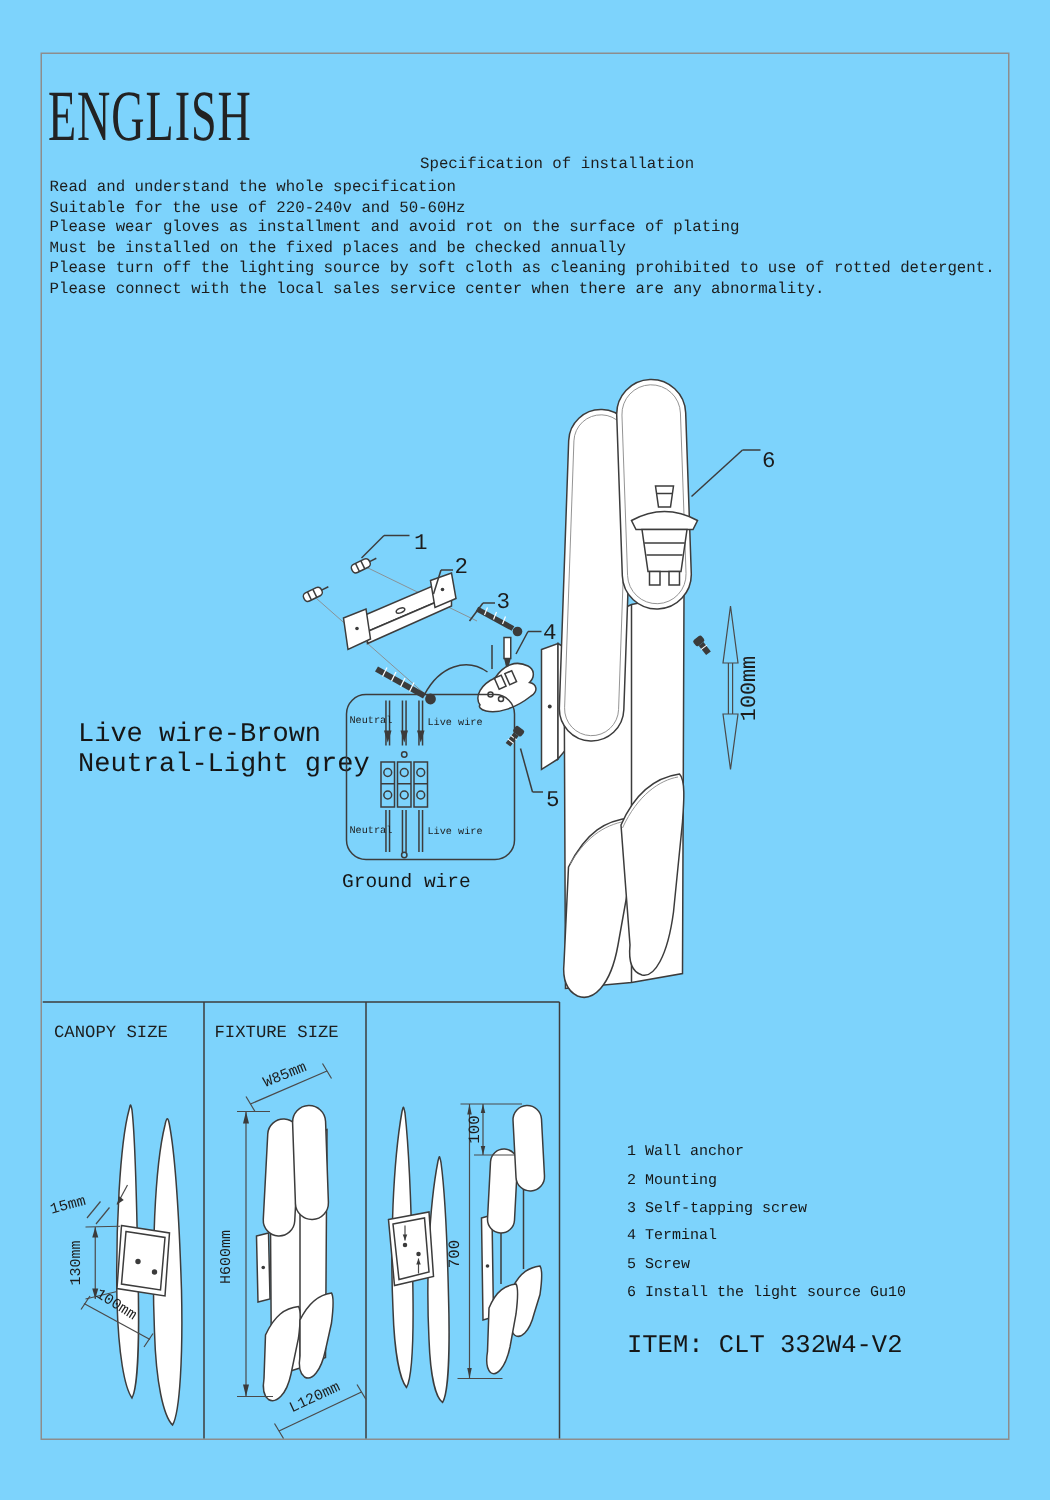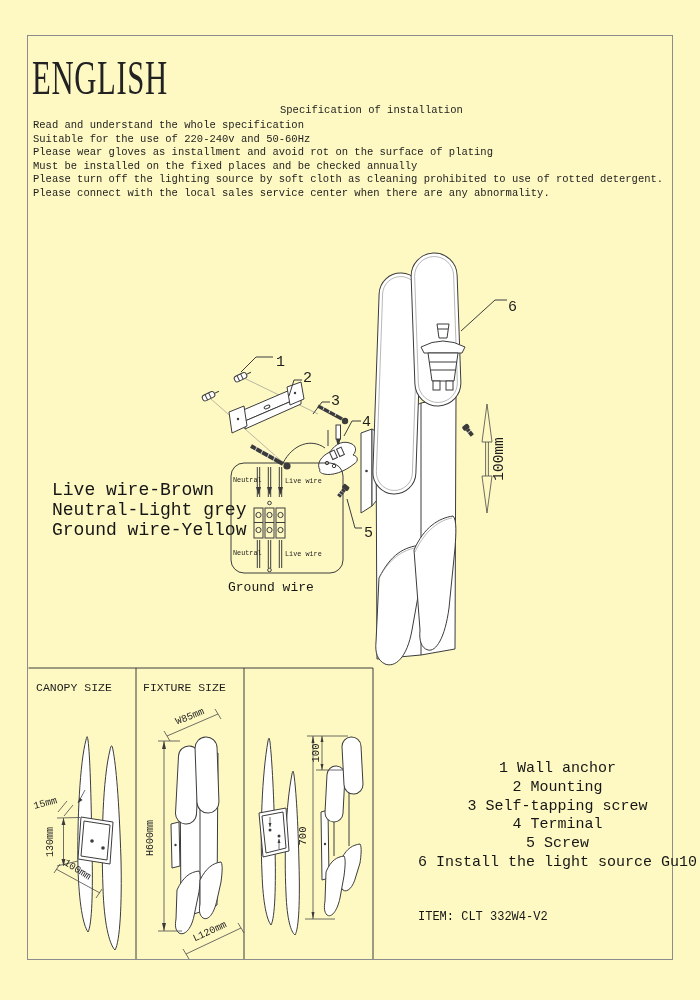--- a/index.html
+++ b/index.html
@@ -1,29 +1,29 @@
 <!DOCTYPE html>
 <html><head>
 <meta charset="utf-8">
 <style>
   html,body{margin:0;padding:0;background:#fff;}
-  #page{position:relative;width:700px;height:1000px;background:#fef9c3;
+  #page{position:relative;width:700px;height:1000px;background:#7dd3fc;
         font-family:"Liberation Mono","DejaVu Sans Mono",monospace;color:#1d1d1d;overflow:hidden;}
   .border-frame{position:absolute;left:27px;top:35px;width:646px;height:925px;
         border:1.5px solid #8d8d8d;box-sizing:border-box;}
   .title{position:absolute;left:32px;top:50px;font-family:"Liberation Serif","DejaVu Serif",serif;
         font-size:48px;font-weight:400;transform:scaleX(0.64);transform-origin:left top;
         letter-spacing:1px;color:#222;}
   .spec-title{position:absolute;left:280px;top:104px;font-size:10.5px;color:#1d1d1d;}
   .instructions{position:absolute;left:33px;top:119px;font-size:10.5px;line-height:13.6px;
         color:#1d1d1d;white-space:nowrap;}
   .wire-colors{position:absolute;left:52px;top:480px;font-size:18px;line-height:20px;color:#161616;}
   .ground-caption{position:absolute;left:228px;top:580px;font-size:13px;color:#161616;}
-  .parts-list{position:absolute;left:418px;top:760px;font-size:15px;line-height:18.8px;color:#161616;text-align:center;}
-  .item-code{position:absolute;left:418px;top:910px;font-size:12px;color:#161616;}
+  .parts-list{position:absolute;left:418px;top:760px;font-size:10px;line-height:18.8px;color:#161616;}
+  .item-code{position:absolute;left:418px;top:888px;font-size:17px;color:#161616;}
   svg{position:absolute;overflow:visible;}
   svg text{font-family:"Liberation Mono","DejaVu Sans Mono",monospace;fill:#1d1d1d;}
   .ln{stroke:#3c3c3c;stroke-width:1;fill:none;}
   .thin{stroke:#8a8a8a;stroke-width:0.6;fill:none;}
   .wht{stroke:#3c3c3c;stroke-width:1;fill:#ffffff;}
   .dk{fill:#3b3b3b;stroke:none;}
   .dim{stroke:#4a4a4a;stroke-width:0.8;fill:none;}
 </style>
 </head>
 <body>
@@ -39,21 +39,20 @@
     <div>Suitable for the use of 220-240v and 50-60Hz</div>
     <div>Please wear gloves as installment and avoid rot on the surface of plating</div>
     <div>Must be installed on the fixed places and be checked annually</div>
     <div>Please turn off the lighting source by soft cloth as cleaning prohibited to use of rotted detergent.</div>
     <div>Please connect with the local sales service center when there are any abnormality.</div>
   </div>
 
   <div class="wire-colors">
     <div>Live wire-Brown</div>
     <div>Neutral-Light grey</div>
-    <div>Ground wire-Yellow</div>
   </div>
 
   <div class="ground-caption">Ground wire</div>
 
   <svg style="left:180px;top:240px;" width="350" height="440" viewBox="180 240 350 440">
 
     <g>
       <line class="thin" x1="211" y1="399" x2="287" y2="466"></line>
       <line class="thin" x1="244" y1="378" x2="318" y2="414"></line>
     </g>

